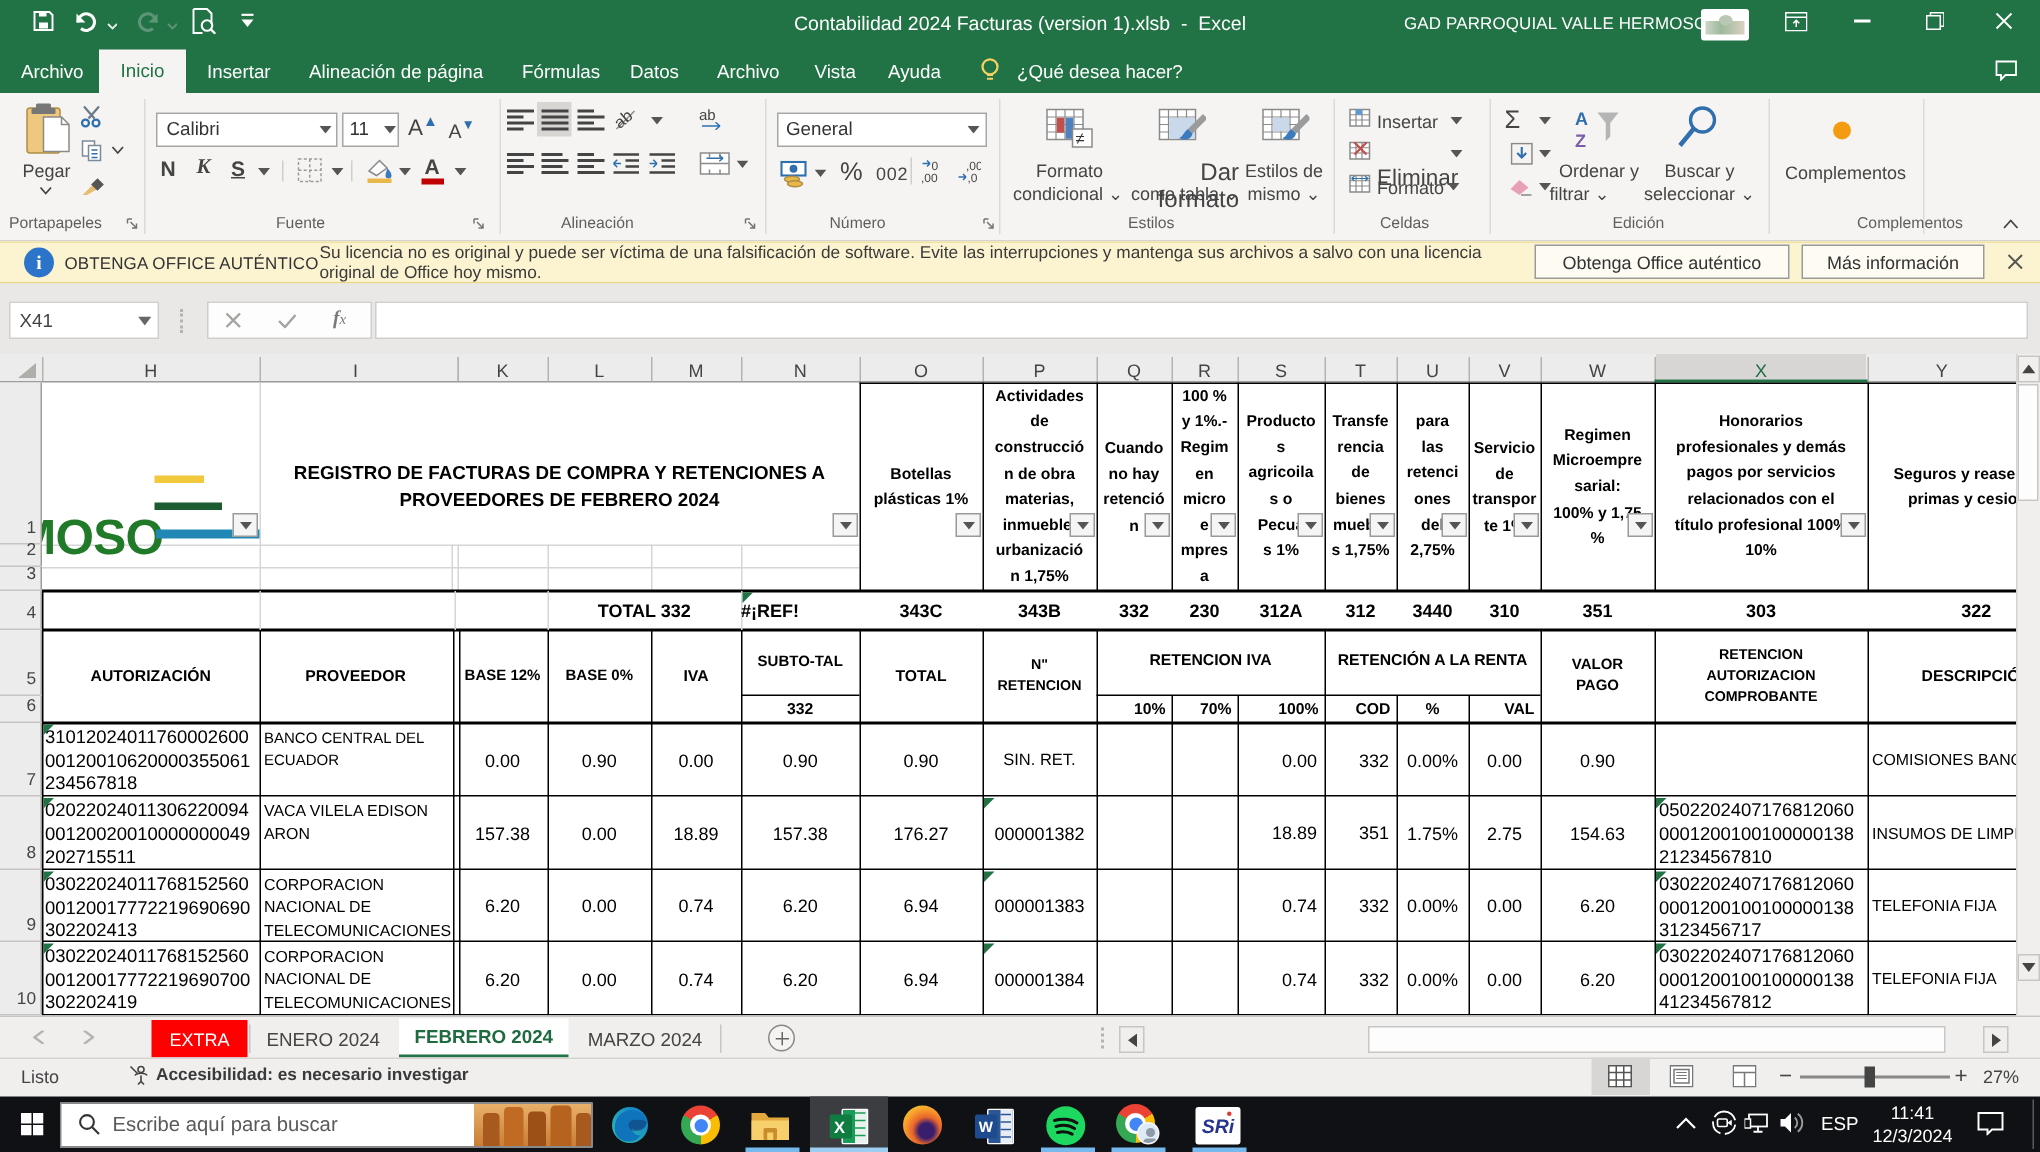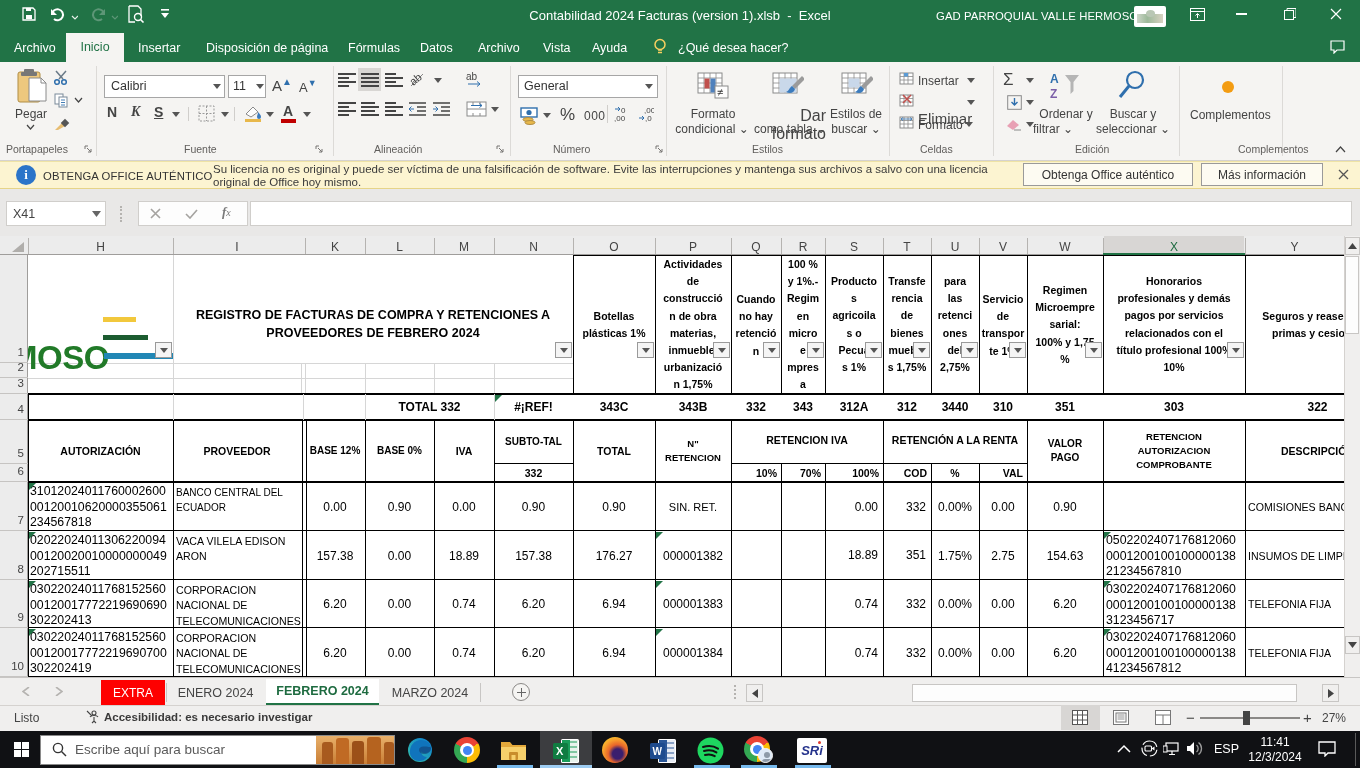--- a/index.html
+++ b/index.html
@@ -51,21 +51,21 @@
 <svg class="ab" style="left:1284px;top:8px" width="12" height="12" viewBox="0 0 12 12">
     <rect x="0.5" y="2.5" width="9" height="9" fill="none" stroke="#fff"></rect>
     <path d="M3 2.5 v-2 h9 v9 h-2" fill="none" stroke="#fff"></path>
   </svg>
 <svg class="ab" style="left:1330px;top:8px" width="12" height="12" viewBox="0 0 12 12">
     <path d="M1 1 l10 10 M11 1 l-10 10" stroke="#fff" stroke-width="1.2"></path>
   </svg>
 <div class="ab" style="left:0;top:28px;width:1360px;height:34px;background:#217346"></div>
 <div class="ab" style="left:14px;top:41px;color:#fff;font-size:12.5px">Archivo</div>
 <div class="ab" style="left:138px;top:41px;color:#fff;font-size:12.5px">Insertar</div>
-<div class="ab" style="left:206px;top:41px;color:#fff;font-size:12.5px">Disposición de página</div>
+<div class="ab" style="left:206px;top:41px;color:#fff;font-size:12.5px">Alineación de página</div>
 <div class="ab" style="left:348px;top:41px;color:#fff;font-size:12.5px">Fórmulas</div>
 <div class="ab" style="left:420px;top:41px;color:#fff;font-size:12.5px">Datos</div>
 <div class="ab" style="left:478px;top:41px;color:#fff;font-size:12.5px">Archivo</div>
 <div class="ab" style="left:543px;top:41px;color:#fff;font-size:12.5px">Vista</div>
 <div class="ab" style="left:592px;top:41px;color:#fff;font-size:12.5px">Ayuda</div>
 <div class="ab" style="left:66px;top:33px;width:58px;height:29px;background:#f5f4f2"></div>
 <div class="ab" style="left:66px;top:40px;width:58px;text-align:center;color:#217346;font-size:12.5px">Inicio</div>
 <svg class="ab" style="left:653px;top:38px" width="14" height="18" viewBox="0 0 14 18">
 <circle cx="7" cy="6.5" r="5" fill="none" stroke="#f7d060" stroke-width="1.5"></circle>
     <path d="M5 12 h4 M5 14.5 h4" stroke="#f7d060" stroke-width="1.3"></path>
@@ -250,21 +250,21 @@
 <svg class="ab" style="left:520px;top:106px" width="20" height="20" viewBox="0 0 20 20">
 <rect x="1" y="2" width="16" height="9" fill="#fff" stroke="#2f6fad" stroke-width="1.4"></rect>
     <circle cx="9" cy="6.5" r="2.6" fill="#2f6fad"></circle>
 <ellipse cx="8" cy="13.5" rx="5" ry="2" fill="#e8b84b" stroke="#b08d45"></ellipse>
     <ellipse cx="10" cy="16.5" rx="5" ry="2" fill="#e8b84b" stroke="#b08d45"></ellipse>
   </svg>
 <svg class="ab" style="left:543px;top:113px" width="8" height="5" viewBox="0 0 8 5">
     <path d="M0 0 l4 5 l4-5 z" fill="#555"></path>
   </svg>
 <div class="ab" style="left:560px;top:105px;font-size:17px;color:#444">%</div>
-<div class="ab" style="left:584px;top:109px;font-size:12px;color:#444;letter-spacing:.5px">000</div>
+<div class="ab" style="left:584px;top:109px;font-size:12px;color:#444;letter-spacing:.5px">002</div>
 <div class="ab" style="left:607px;top:105px;width:1px;height:18px;background:#d0cecb"></div>
 <svg class="ab" style="left:614px;top:105px" width="16" height="18" viewBox="0 0 16 18">
 <text x="7" y="8" font-size="8" fill="#444">0</text>
     <text x="0" y="16" font-size="8" fill="#444">,00</text>
     <path d="M1 4 h5 m0 0 l-2-2 m2 2 l-2 2" stroke="#2f6fad" fill="none"></path>
   </svg>
 <svg class="ab" style="left:638px;top:105px" width="16" height="18" viewBox="0 0 16 18">
 <text x="6" y="8" font-size="8" fill="#444">,00</text>
     <text x="7" y="16" font-size="8" fill="#444">,0</text>
     <path d="M1 13 h5 m0 0 l-2-2 m2 2 l-2 2" stroke="#2f6fad" fill="none"></path>
@@ -289,21 +289,21 @@
 <div class="ab" style="left:752px;top:107px;width:74px;text-align:right;font-size:16px;color:#444">Dar formato</div>
 <div class="ab" style="left:745px;top:122px;width:90px;text-align:center;font-size:12px;color:#444">como tabla ⌄</div>
 <svg class="ab" style="left:841px;top:70px" width="32" height="32" viewBox="0 0 32 32">
 <rect x="1" y="3" width="24" height="20" fill="#fff" stroke="#8a8a8a"></rect>
 <path d="M1 8 h24 M1 13 h24 M1 18 h24 M7 3 v20 M13 3 v20 M19 3 v20" stroke="#8a8a8a" stroke-width="0.8"></path>
     <rect x="7.5" y="8.5" width="11" height="9" fill="#c9d8ea"></rect>
     <path d="M30 6 l-10 10 3 3 10 -10 z" fill="#9b9b9b"></path>
     <path d="M20 16 c-3 2 -3 5 -6 6 4 2 8 1 9 -3 z" fill="#3b7bbd"></path>
   </svg>
 <div class="ab" style="left:820px;top:107px;width:72px;text-align:center;font-size:12px;color:#444">Estilos de</div>
-<div class="ab" style="left:818px;top:122px;width:76px;text-align:center;font-size:12px;color:#444">buscar ⌄</div>
+<div class="ab" style="left:818px;top:122px;width:76px;text-align:center;font-size:12px;color:#444">mismo ⌄</div>
 <svg class="ab" style="left:899px;top:72px" width="15" height="14" viewBox="0 0 15 14">
     <rect x="1" y="1" width="13" height="11" fill="#fff" stroke="#8a8a8a"></rect>
     <path d="M1 4.5 h13 M1 8 h13 M5 1 v11 M9 1 v11" stroke="#8a8a8a" stroke-width="0.8"></path>
     <rect x="5" y="1" width="4" height="3.5" fill="#5b9bd5"></rect>
   </svg>
 <div class="ab" style="left:918px;top:74px;font-size:12px;color:#444">Insertar</div>
 <svg class="ab" style="left:967px;top:78px" width="8" height="5" viewBox="0 0 8 5">
     <path d="M0 0 l4 5 l4-5 z" fill="#555"></path>
   </svg>
 <svg class="ab" style="left:899px;top:94px" width="15" height="14" viewBox="0 0 15 14">
@@ -538,25 +538,25 @@
 <div class="dd" style="left:713px;top:342px"></div>
 <div class="dd" style="left:763px;top:342px"></div>
 <div class="dd" style="left:807px;top:342px"></div>
 <div class="dd" style="left:865px;top:342px"></div>
 <div class="dd" style="left:913px;top:342px"></div>
 <div class="dd" style="left:961px;top:342px"></div>
 <div class="dd" style="left:1009px;top:342px"></div>
 <div class="dd" style="left:1085px;top:342px"></div>
 <div class="dd" style="left:1227px;top:342px"></div>
 <div class="ab" style="left:365px;top:400px;width:129px;text-align:center;font-weight:bold;font-size:12px">TOTAL 332</div>
-<div class="ab" style="left:494px;top:400px;width:79px;text-align:center;font-weight:bold;font-size:12px">#¡REF!</div>
+<div class="ab" style="left:494px;top:400px;width:79px;text-align:left;font-weight:bold;font-size:12px">#¡REF!</div>
 <div class="ab" style="left:573px;top:400px;width:82px;text-align:center;font-weight:bold;font-size:12px">343C</div>
 <div class="ab" style="left:655px;top:400px;width:76px;text-align:center;font-weight:bold;font-size:12px">343B</div>
 <div class="ab" style="left:731px;top:400px;width:50px;text-align:center;font-weight:bold;font-size:12px">332</div>
-<div class="ab" style="left:781px;top:400px;width:44px;text-align:center;font-weight:bold;font-size:12px">343</div>
+<div class="ab" style="left:781px;top:400px;width:44px;text-align:center;font-weight:bold;font-size:12px">230</div>
 <div class="ab" style="left:825px;top:400px;width:58px;text-align:center;font-weight:bold;font-size:12px">312A</div>
 <div class="ab" style="left:883px;top:400px;width:48px;text-align:center;font-weight:bold;font-size:12px">312</div>
 <div class="ab" style="left:931px;top:400px;width:48px;text-align:center;font-weight:bold;font-size:12px">3440</div>
 <div class="ab" style="left:979px;top:400px;width:48px;text-align:center;font-weight:bold;font-size:12px">310</div>
 <div class="ab" style="left:1027px;top:400px;width:76px;text-align:center;font-weight:bold;font-size:12px">351</div>
 <div class="ab" style="left:1103px;top:400px;width:142px;text-align:center;font-weight:bold;font-size:12px">303</div>
 <div class="ab" style="left:1245px;top:400px;width:145px;text-align:center;font-weight:bold;font-size:12px">322</div>
 <div class="tri" style="left:495px;top:395px"></div>
 <div class="ab ctr" style="left:28px;top:444px;width:145px;height:14px;text-align:center;font-weight:bold;font-size:10.5px;line-height:14px">AUTORIZACIÓN</div>
 <div class="ab ctr" style="left:173px;top:444px;width:128px;height:14px;text-align:center;font-weight:bold;font-size:10.5px;line-height:14px">PROVEEDOR</div>

